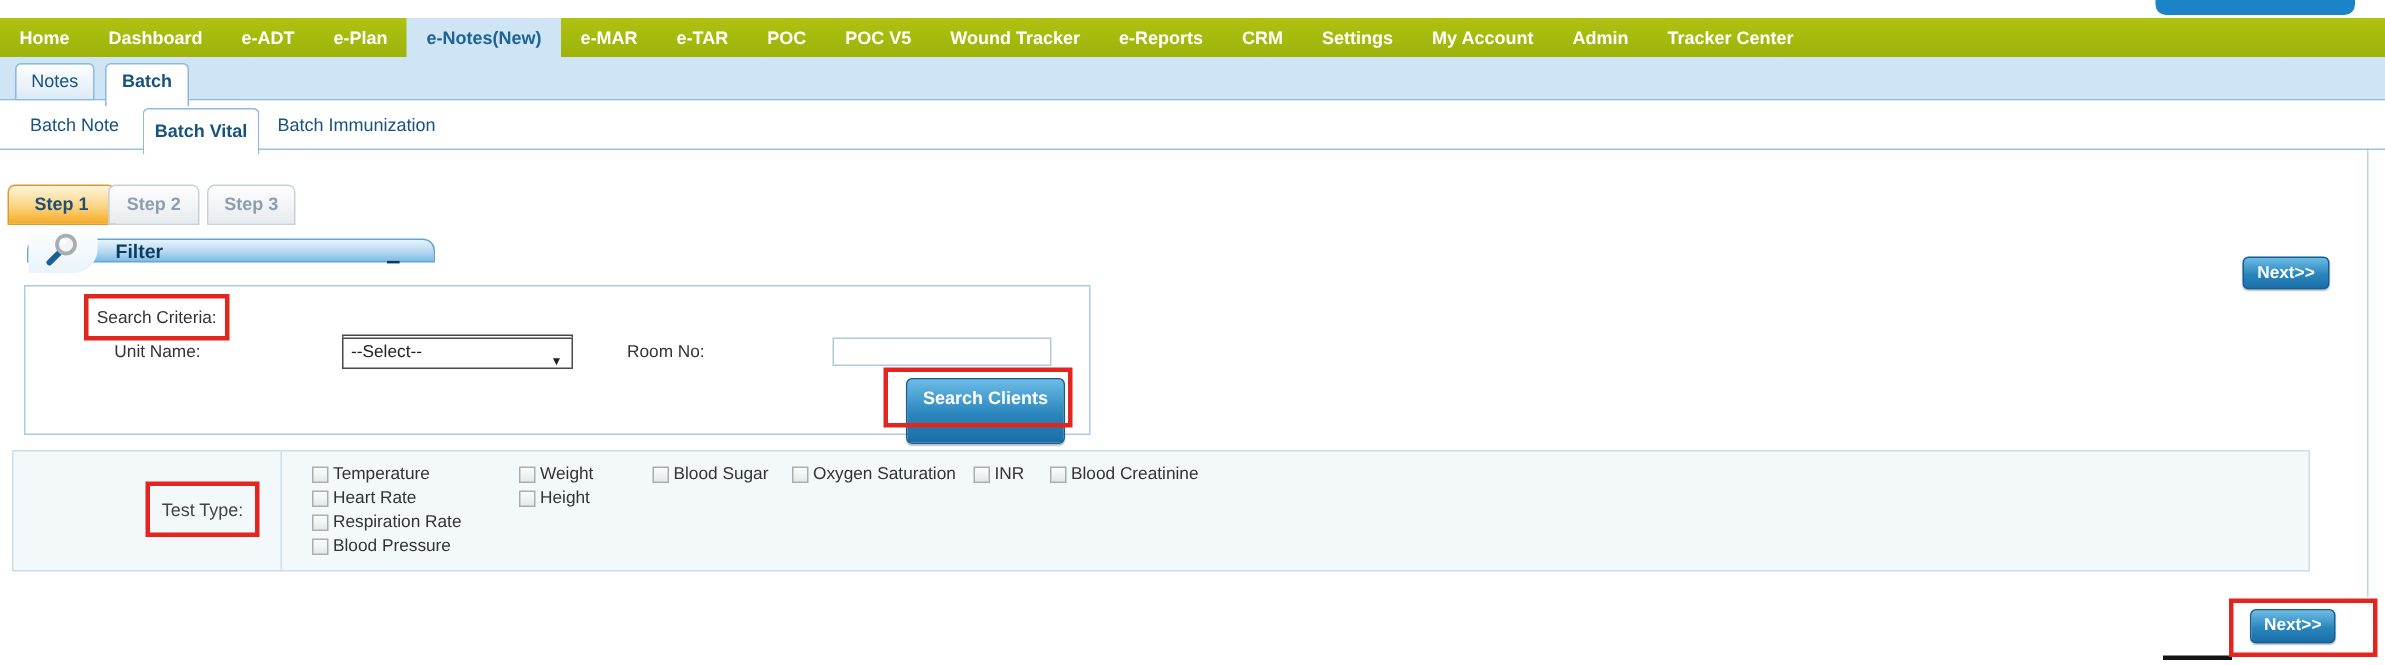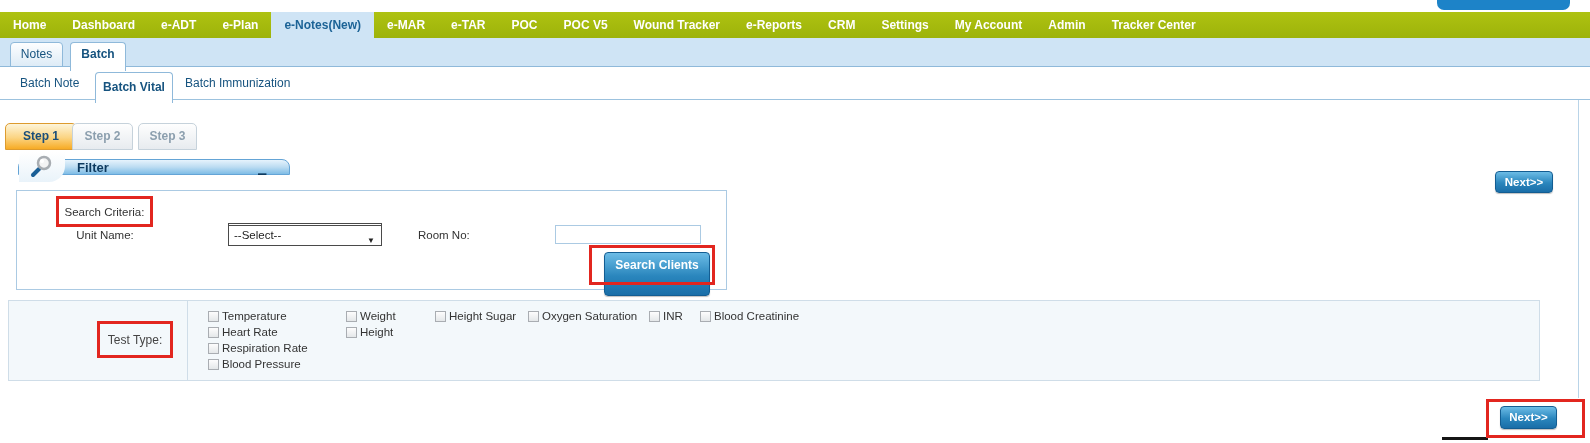--- a/index.html
+++ b/index.html
@@ -200,21 +200,21 @@
       </div>
       <div class="cb-row">
         <span class="cb"></span>
         <span class="cb-lab">Height</span>
       </div>
     </div>
 
     <div class="tt-col" style="left:426px;">
       <div class="cb-row">
         <span class="cb"></span>
-        <span class="cb-lab">Height Sugar</span>
+        <span class="cb-lab">Blood Sugar</span>
       </div>
     </div>
 
     <div class="tt-col" style="left:519px;">
       <div class="cb-row">
         <span class="cb"></span>
         <span class="cb-lab">Oxygen Saturation</span>
       </div>
     </div>
 

